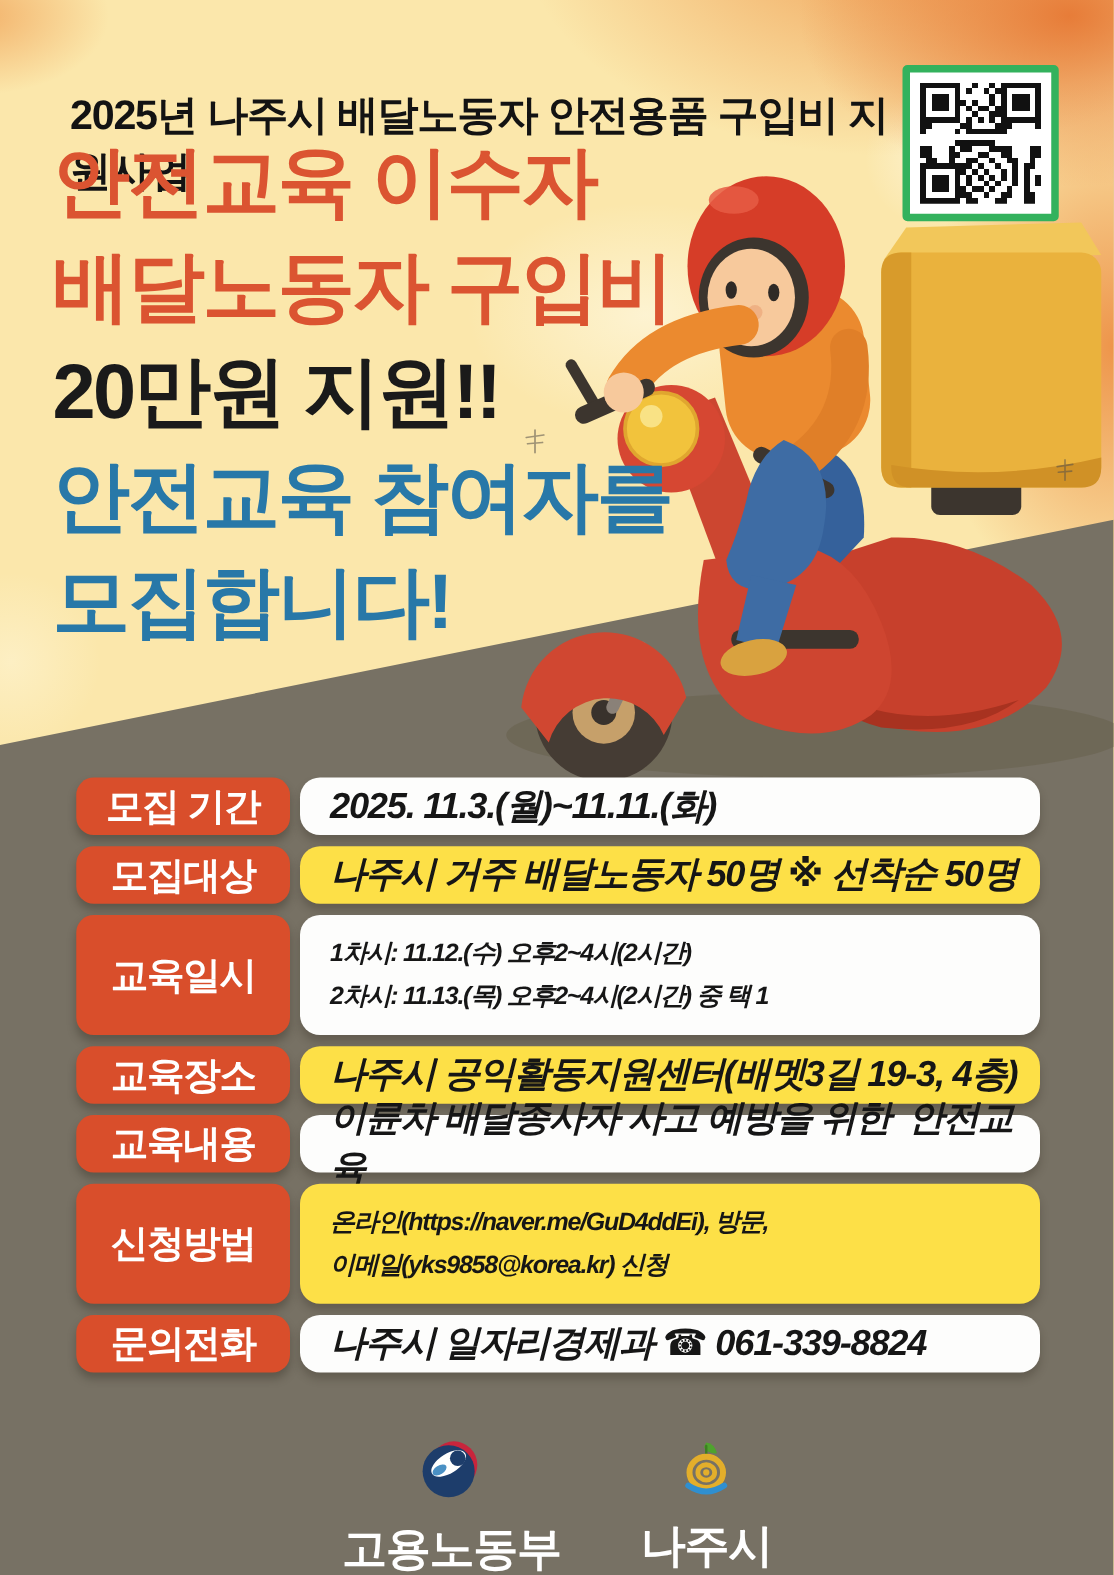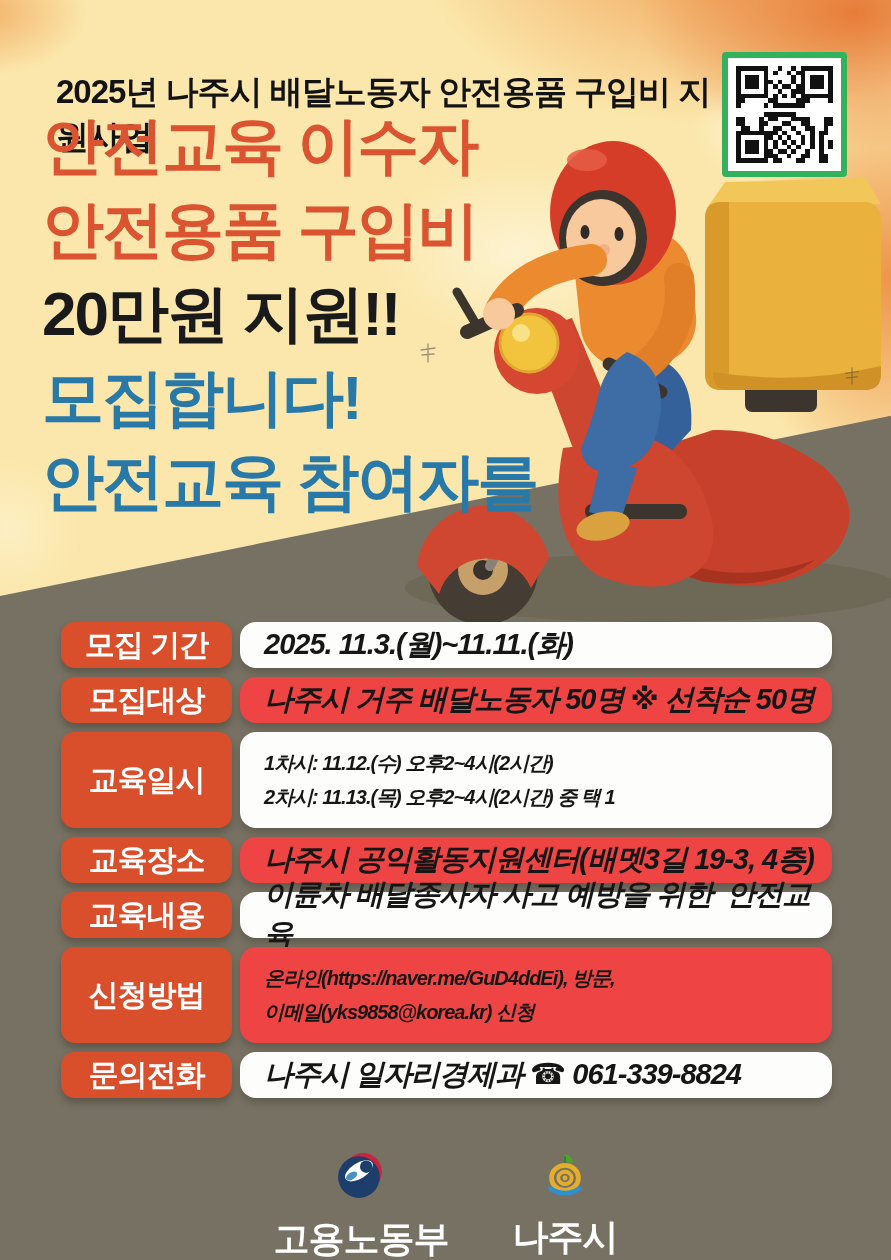--- a/index.html
+++ b/index.html
@@ -64,21 +64,21 @@
     box-shadow:0 5px 7px rgba(45,40,28,.35);
   }
   .bar{
     flex:1;background:#FDFDFC;border-radius:16px;
     display:flex;flex-direction:column;justify-content:center;
     padding-left:24px;box-sizing:border-box;
     color:#161616;font-weight:700;font-size:29px;letter-spacing:-1px;
     box-shadow:0 5px 7px rgba(45,40,28,.28);
     font-style:italic;
   }
-  .info-row.alt .bar{background:#ef4444;}
+  .info-row.alt .bar{background:#fde047;}
   .val-line{white-space:pre-wrap;}
   .info-row.tall .val-line{font-size:20px;line-height:34px;}
   .val-line:empty{display:none;}
   
   .footer{
     position:absolute;left:0;right:0;top:1176px;height:62px;
     display:flex;align-items:center;justify-content:center;gap:64px;
   }
   .logo-item{display:flex;align-items:center;gap:14px;flex-direction:column;}
   .logo-item .org-label{color:#fff;font-size:36px;font-weight:800;letter-spacing:-1px;}
@@ -374,24 +374,24 @@
       <rect x="9" y="20" width="1" height="1"></rect>
       <rect x="13" y="20" width="1" height="1"></rect>
       <rect x="14" y="20" width="1" height="1"></rect>
       <rect x="18" y="20" width="1" height="1"></rect>
       <rect x="19" y="20" width="1" height="1"></rect>
     </svg>
 </div>
 
 <div class="headline">
   <div class="hl orange">안전교육 이수자</div>
-  <div class="hl orange">안전용품 구입비</div>
+  <div class="hl orange">배달노동자 구입비</div>
   <div class="hl dark">20만원 지원!!</div>
+  <div class="hl blue">안전교육 참여자를</div>
   <div class="hl blue">모집합니다!</div>
-  <div class="hl blue">안전교육 참여자를</div>
 </div>
 
 <svg class="doodle d1" width="20" height="22" viewBox="0 0 20 22">
   <g stroke="#55504A" stroke-width="1.4" fill="none" stroke-linecap="round">
     <line x1="10" y1="2" x2="10" y2="20"></line>
       <line x1="3" y1="8" x2="17" y2="6"></line>
       <line x1="4" y1="13" x2="16" y2="12"></line>
   </g>
 </svg>
 <svg class="doodle d2" width="18" height="20" viewBox="0 0 20 22">

